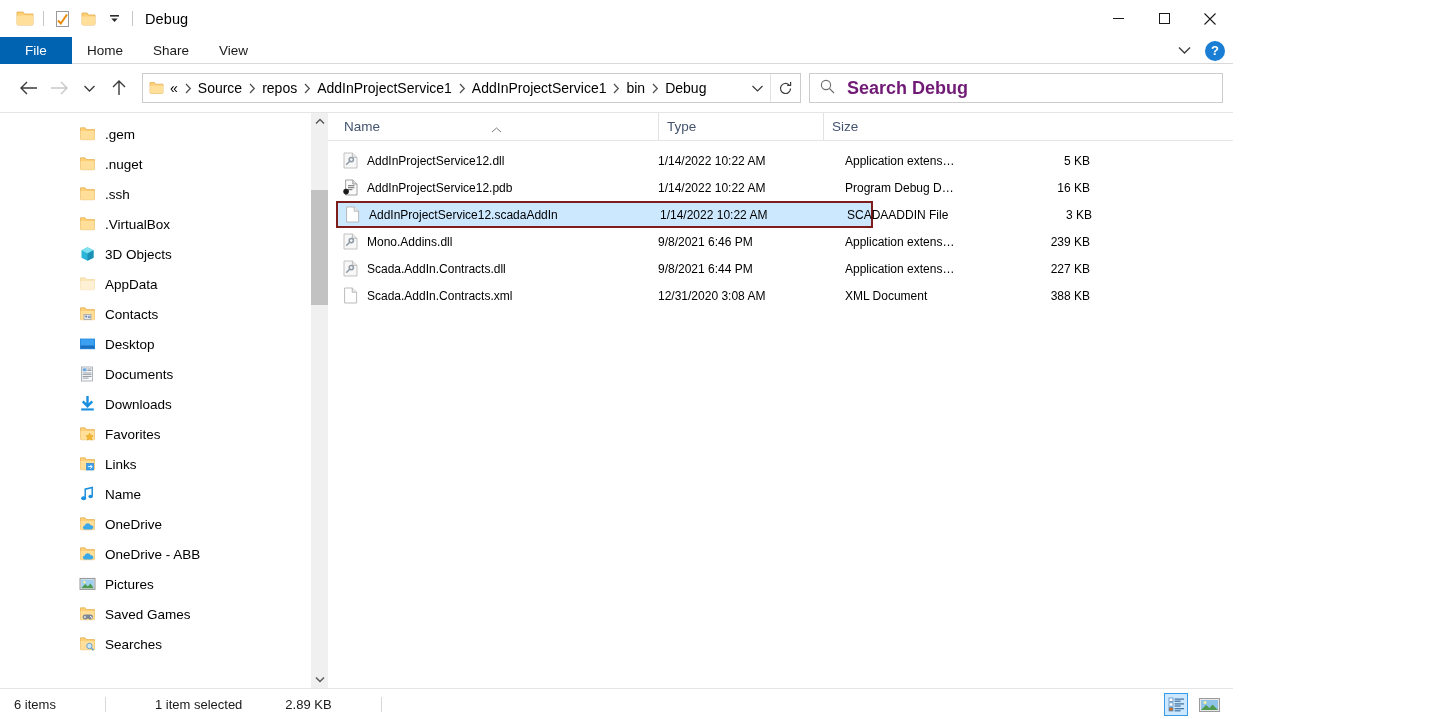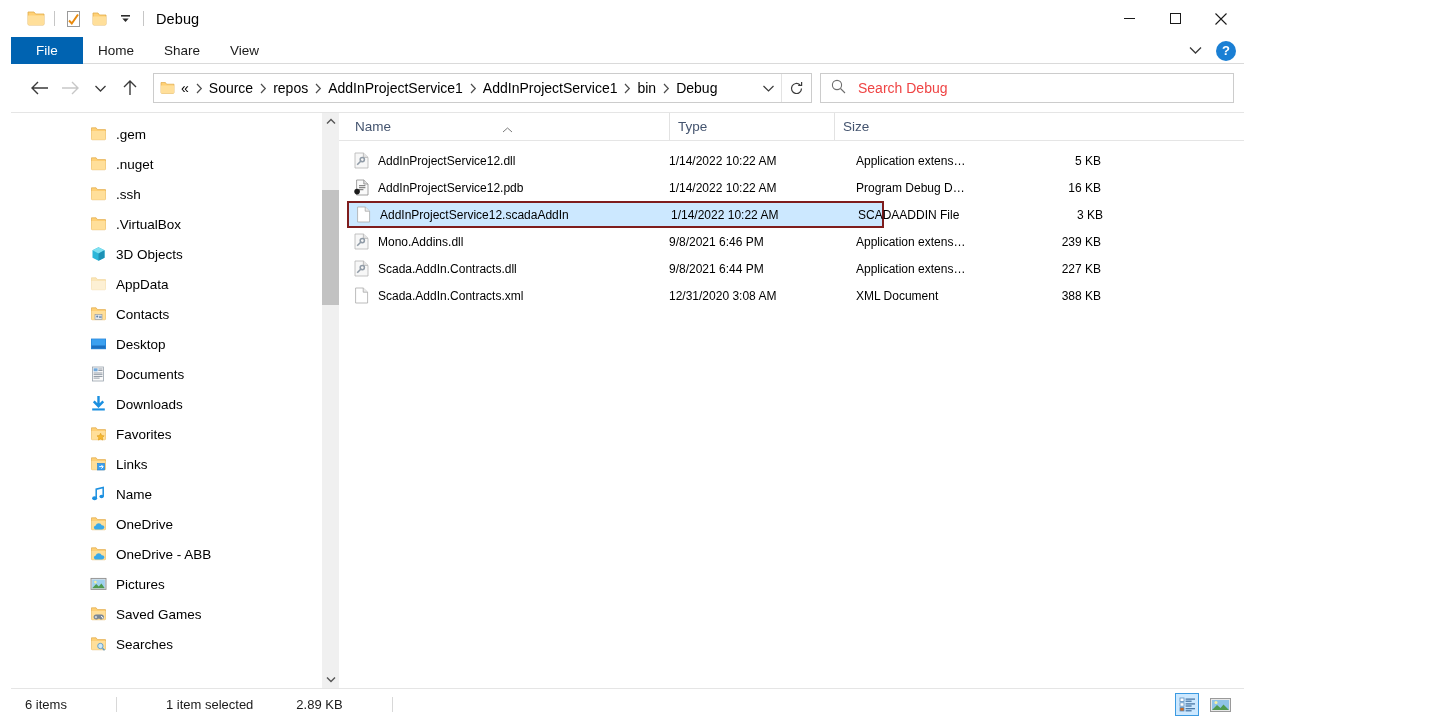--- a/index.html
+++ b/index.html
@@ -3,21 +3,21 @@
 <meta charset="utf-8">
 <style>
   * { box-sizing: border-box; margin:0; padding:0; }
   html, body {
     width: 1447px; height: 719px;
     font-family: "Liberation Sans", sans-serif;
     background: #ffffff;
     overflow: hidden;
     -webkit-font-smoothing: antialiased;
   }
-  .window { position:relative; width:1233px; height:719px; background:#fff; display:flex; flex-direction:column;margin-left:11px; }
+  .window { position:relative; width:1233px; height:719px; background:#fff; display:flex; flex-direction:column; }
 
   
   .titlebar {
     height: 37px; display:flex; align-items:center;
     background:#ffffff; position:relative; flex:0 0 37px;
   }
   .qat { display:flex; align-items:center; padding-left:12px; gap:0px; height:100%; }
   .qat-icon { width:26px; height:26px; display:flex; align-items:center; justify-content:center; cursor:default; }
   .qat-sep { width:1px; height:15px; background:#c6c6c6; margin:0 5px; }
   .win-title {
@@ -54,21 +54,21 @@
   .crumbs { display:flex; align-items:center; flex:1 1 auto; overflow:hidden; height:100%; }
   .crumb { font-size:14px; color:#000; padding:0 5px; white-space:nowrap; line-height:28px; }
   .crumb.first { padding-left:1px; }
   .crumb-sep { display:flex; align-items:center; padding:0 1px; color:#4c4c4c; }
   .addr-dd { width:26px; height:28px; display:flex; align-items:center; justify-content:center; flex:0 0 26px; }
   .addr-refresh { width:30px; height:28px; display:flex; align-items:center; justify-content:center; flex:0 0 30px; border-left:1px solid #e3e3e3; }
   .searchbox {
     width:414px; flex:0 0 414px; height:30px; border:1px solid #cccccc; background:#fff;
     display:flex; align-items:center; padding-left:10px; gap:12px;
   }
-  .search-placeholder { font-size:14px; color:#ef4444; }
+  .search-placeholder { font-size:18px; color:#701a75;font-weight:bold; }
 
   
   .content { flex:1 1 auto; display:flex; min-height:0; border-top:1px solid #e5e5e5;padding-left:13px; }
 
   
   .sidebar {
     width:315px; flex:0 0 315px; background:#fff; position:relative;
     display:flex; overflow:hidden;
   }
   .tree { flex:1 1 auto; padding-top:6px; overflow:hidden; }

